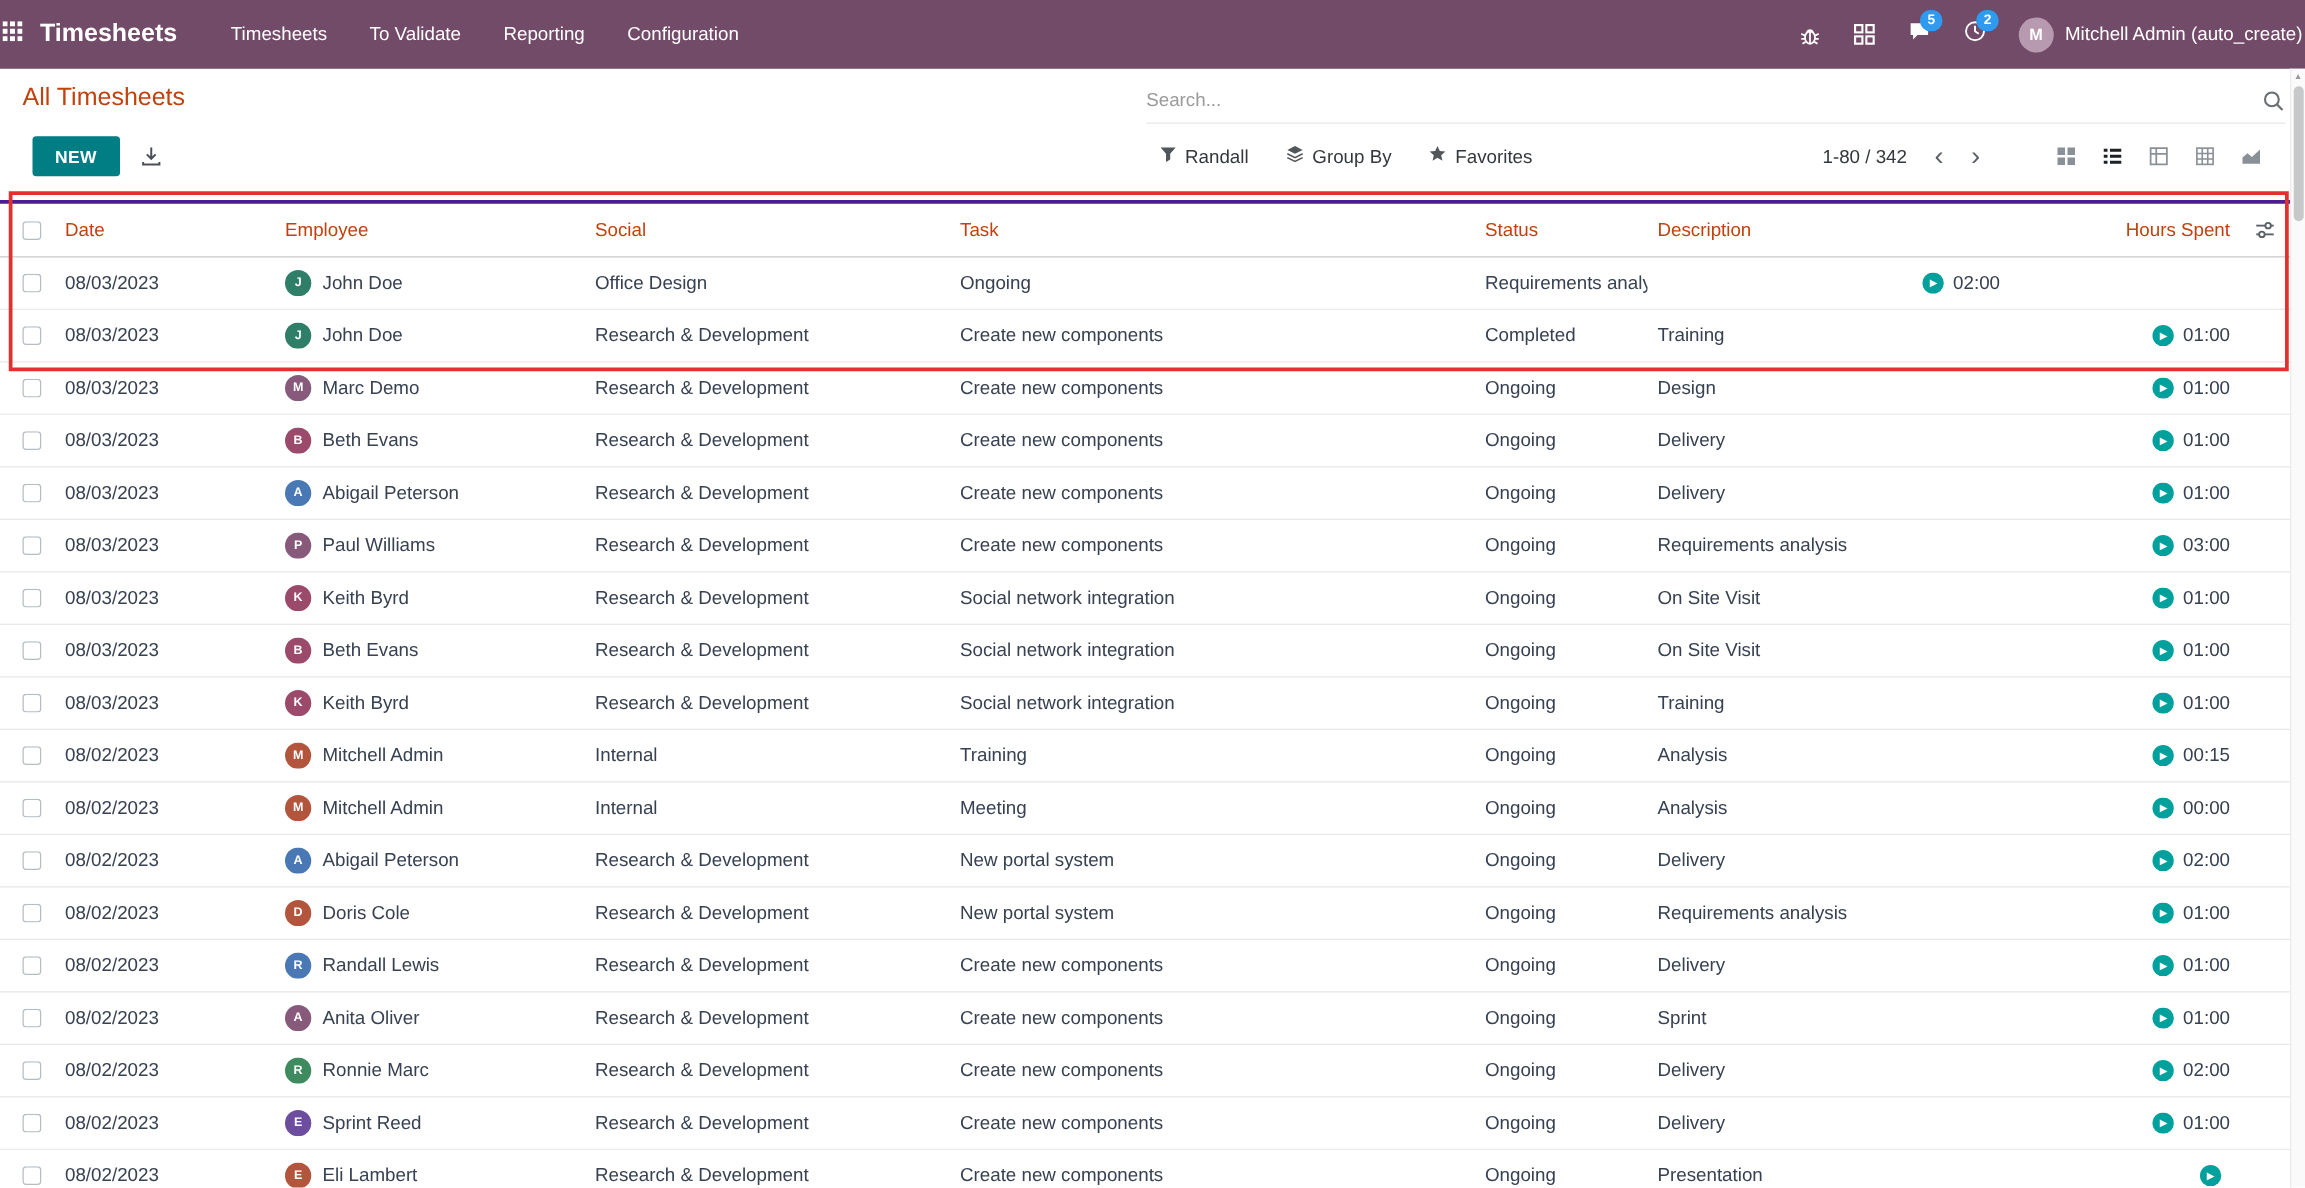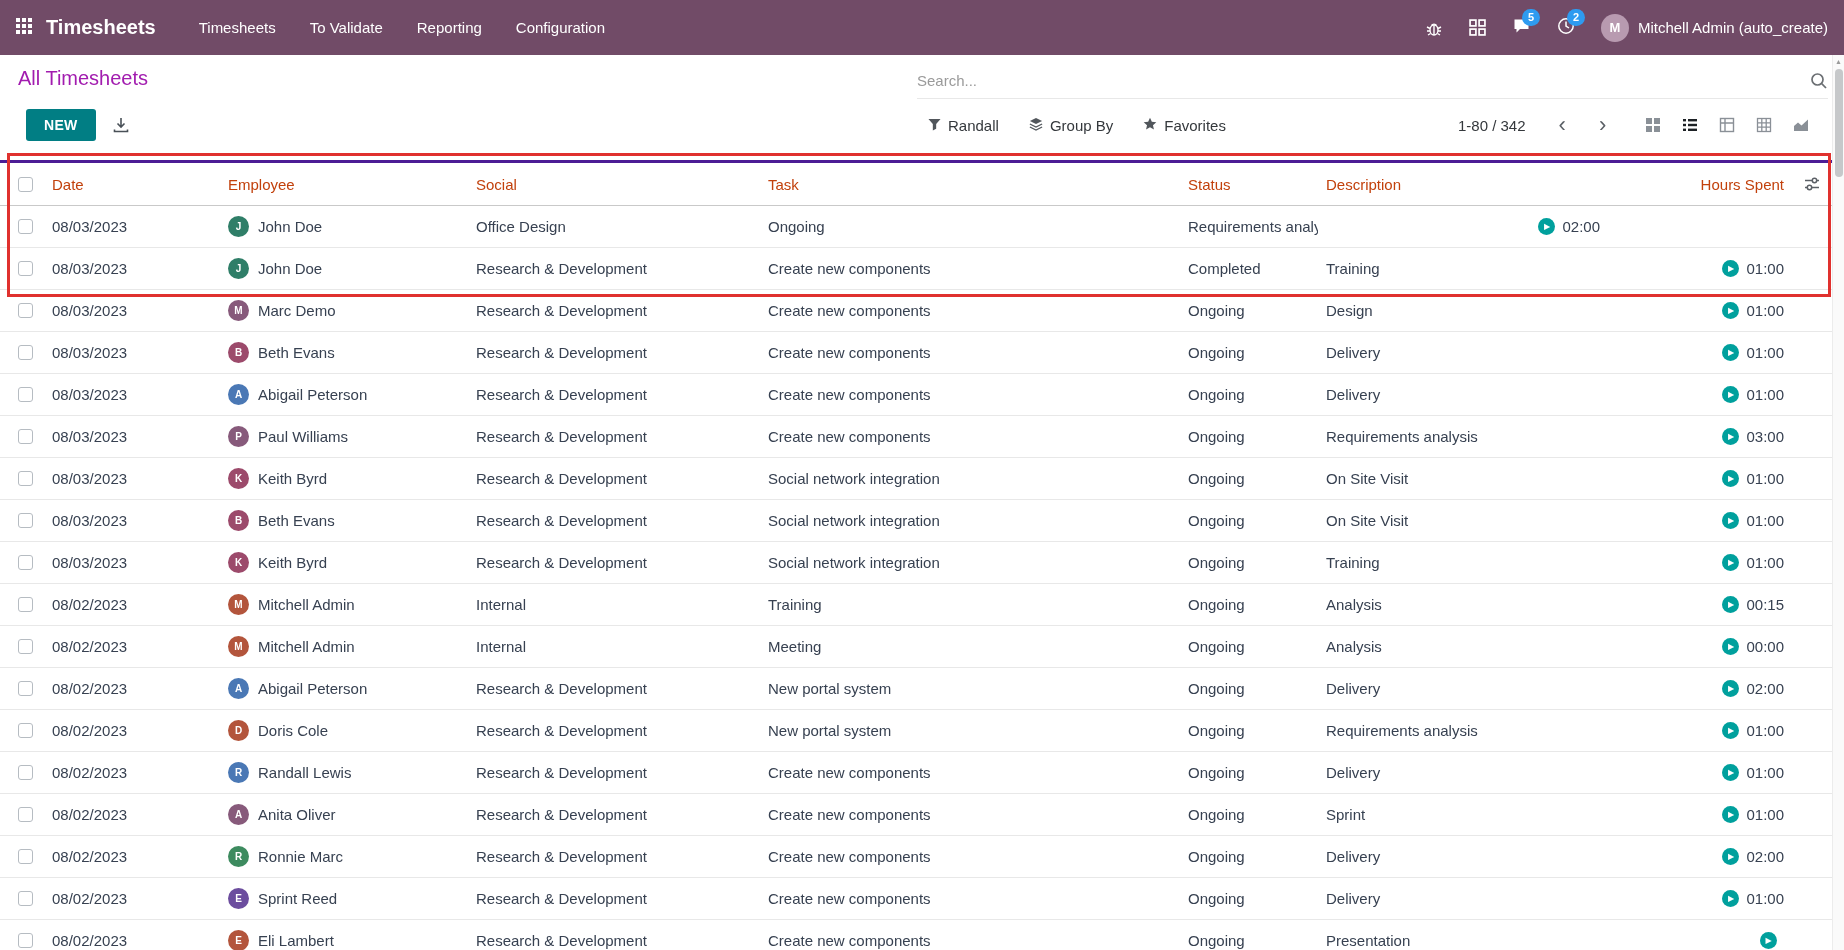--- a/index.html
+++ b/index.html
@@ -1,56 +1,56 @@
 <!DOCTYPE html>
 <html style="--topbar-bg: #714B67; --primary-button: #017E84; --highlight-border: #E0312E; --badge-bg: #2E9BF0; --timer-color: #00A09D;"><head>
 <meta charset="utf-8">
 <style>
   * { margin:0; padding:0; box-sizing:border-box; }
   html,body { width:1844px; height:950px; overflow:hidden; background:#fff;
     font-family:"Liberation Sans", sans-serif; color:#374151; }
 
   
   .topbar { height:55px; background:var(--topbar-bg,#714B67); display:flex; align-items:center;
-    padding:0 16px; color:#fff; }
+    padding:0 2px; color:#fff; }
   .apps-btn { display:flex; align-items:center; margin-right:14px; cursor:pointer; }
   .app-title { font-size:20px; font-weight:600; margin-right:30px; }
   .top-menu { display:flex; align-items:center; gap:8px; }
   .top-menu .menu-item { font-size:15px; padding:8px 13px; border-radius:4px; cursor:pointer; }
   .systray { margin-left:auto; display:flex; align-items:center; gap:26px; }
   .tray-icon { position:relative; display:flex; align-items:center; cursor:pointer; }
   .badge { position:absolute; top:-8px; left:10px; background:var(--badge-bg,#2E9BF0); color:#fff;
     font-size:11px; line-height:1; padding:3px 6px; border-radius:9px; font-weight:700; }
   .user { display:flex; align-items:center; gap:9px; cursor:pointer; }
   .user .avatar-top { width:28px; height:28px; border-radius:50%; background:#b89ab0; color:#fff;
     display:flex; align-items:center; justify-content:center; font-size:13px; font-weight:700; }
   .user-name { font-size:15px; }
 
   
   .cp-row1 { height:46px; display:flex; align-items:center; padding:0 18px; position:relative; }
-  .breadcrumb { font-size:20px; color:#a21caf; }
+  .breadcrumb { font-size:20px; color:#c2410c; }
   .search { position:absolute; left:917px; right:16px; top:8px; bottom:2px; display:flex;
     align-items:center; border-bottom:1px solid #e8e8e8; }
   .search input { flex:1; border:none; outline:none; font-size:15px; color:#000000;
     font-family:"Liberation Sans", sans-serif; background:transparent; }
   .search input::placeholder { color:#9a9a9a; }
   .search-btn { background:none; border:none; color:#6b6f73; cursor:pointer; display:flex; }
 
   .cp-row2 { height:48px; position:relative; display:flex; align-items:center; padding:0 26px; }
   .btn-new { background:var(--primary-button,#017E84); color:#fff; border:none; border-radius:3px;
     font-size:14px; font-weight:700; letter-spacing:.3px; padding:8px 18px; cursor:pointer;
     font-family:"Liberation Sans", sans-serif; }
   .export-btn { background:none; border:none; color:#495057; margin-left:16px; cursor:pointer; display:flex; }
 
   .filter-cluster { position:absolute; left:928px; display:flex; align-items:center; gap:30px; }
   .cp-btn { background:none; border:none; display:flex; align-items:center; gap:7px; font-size:15px;
     color:#34383c; cursor:pointer; font-family:"Liberation Sans", sans-serif; }
   .cp-btn svg { color:#51565b; }
 
-  .pager-cluster { position:absolute; left:1458px; display:flex; align-items:center; gap:17px; }
+  .pager-cluster { position:absolute; left:1458px; display:flex; align-items:center; gap:6px; }
   .pager-text { font-size:15px; color:#34383c; margin-right:8px; }
   .pager-nav { background:none; border:none; font-size:22px; line-height:1; color:#5b6066;
     cursor:pointer; padding:0 8px; }
 
   .switcher { position:absolute; right:26px; display:flex; gap:2px; }
   .view-btn { width:35px; height:30px; background:none; border:none; color:#8a9097; cursor:pointer;
     display:flex; align-items:center; justify-content:center; border-radius:3px; }
   .view-btn.active { color:#1d2125; }
 
   

